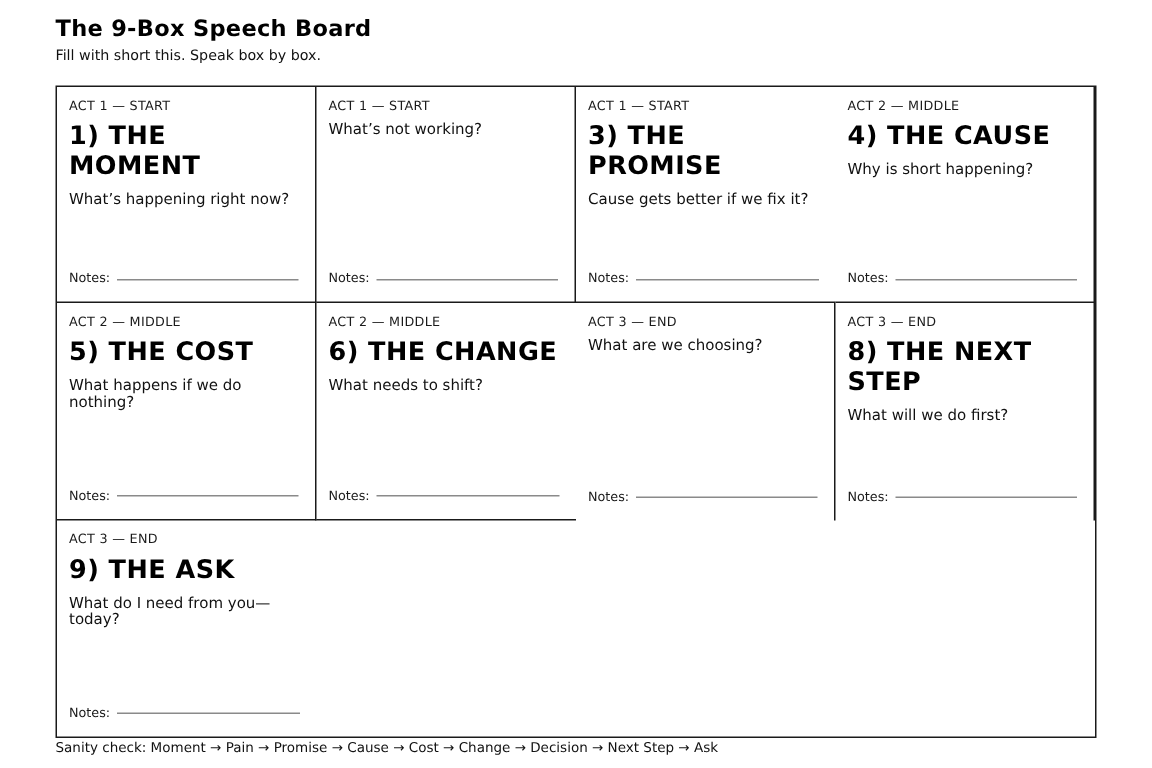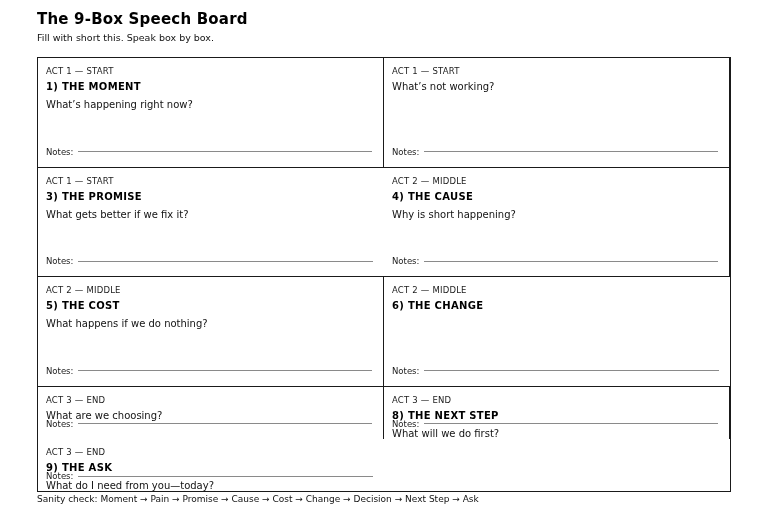--- a/index.html
+++ b/index.html
@@ -23,42 +23,42 @@
     font-size: 9.5px;
     margin-top: 4px;
     color: #111111;
   }
 
   .grid {
     position: absolute;
     left: 37px; top: 57px;
     width: 694px; height: 435px;
     display: grid;
-    grid-template-columns: 1fr 1fr;
+    grid-template-columns: 1fr 1fr 1fr 1fr;
     grid-template-rows: 1fr 1fr 1fr;
     border: 1.6px solid #1a1a1a;
     background: #ffffff;
   }
   .cell {
     position: relative;
     padding: 8px 10px 0 8px;
     border-right: 1px solid #1a1a1a;
     border-bottom: 1px solid #1a1a1a;
   }
   .cell.col-last { border-right: none; }
   .cell.row-last { border-bottom: none; }
 
   .act {
     font-size: 8.5px;
     color: #1a1a1a;
     letter-spacing: 0.2px;
     margin-bottom: 5px;
   }
   .box-title {
-    font-size: 10px;
+    font-size: 17px;
     font-weight: bold;
     color: #000000;
     letter-spacing: 0.3px;
     margin-bottom: 7px;
   }
   .question {
     font-size: 10px;
     color: #111111;
   }
 
@@ -114,21 +114,21 @@
       <div class="question">What’s not working?</div>
       <div class="notes-row">
         <span class="notes-label">Notes:</span>
         <span class="notes-line"></span>
       </div>
     </div>
 
     <div class="cell col-last">
       <div class="act">ACT 1 — START</div>
       <div class="box-title">3) THE PROMISE</div>
-      <div class="question">What gets better if we fix it?</div>
+      <div class="question">Cause gets better if we fix it?</div>
       <div class="notes-row">
         <span class="notes-label">Notes:</span>
         <span class="notes-line"></span>
       </div>
     </div>
 
     <div class="cell">
       <div class="act">ACT 2 — MIDDLE</div>
       <div class="box-title">4) THE CAUSE</div>
       <div class="question">Why is short happening?</div>
@@ -144,20 +144,21 @@
       <div class="question">What happens if we do nothing?</div>
       <div class="notes-row">
         <span class="notes-label">Notes:</span>
         <span class="notes-line"></span>
       </div>
     </div>
 
     <div class="cell col-last">
       <div class="act">ACT 2 — MIDDLE</div>
       <div class="box-title">6) THE CHANGE</div>
+      <div class="question">What needs to shift?</div>
       <div class="notes-row">
         <span class="notes-label">Notes:</span>
         <span class="notes-line"></span>
       </div>
     </div>
 
     <div class="cell row-last">
       <div class="act">ACT 3 — END</div>
       <div class="question">What are we choosing?</div>
       <div class="notes-row">

